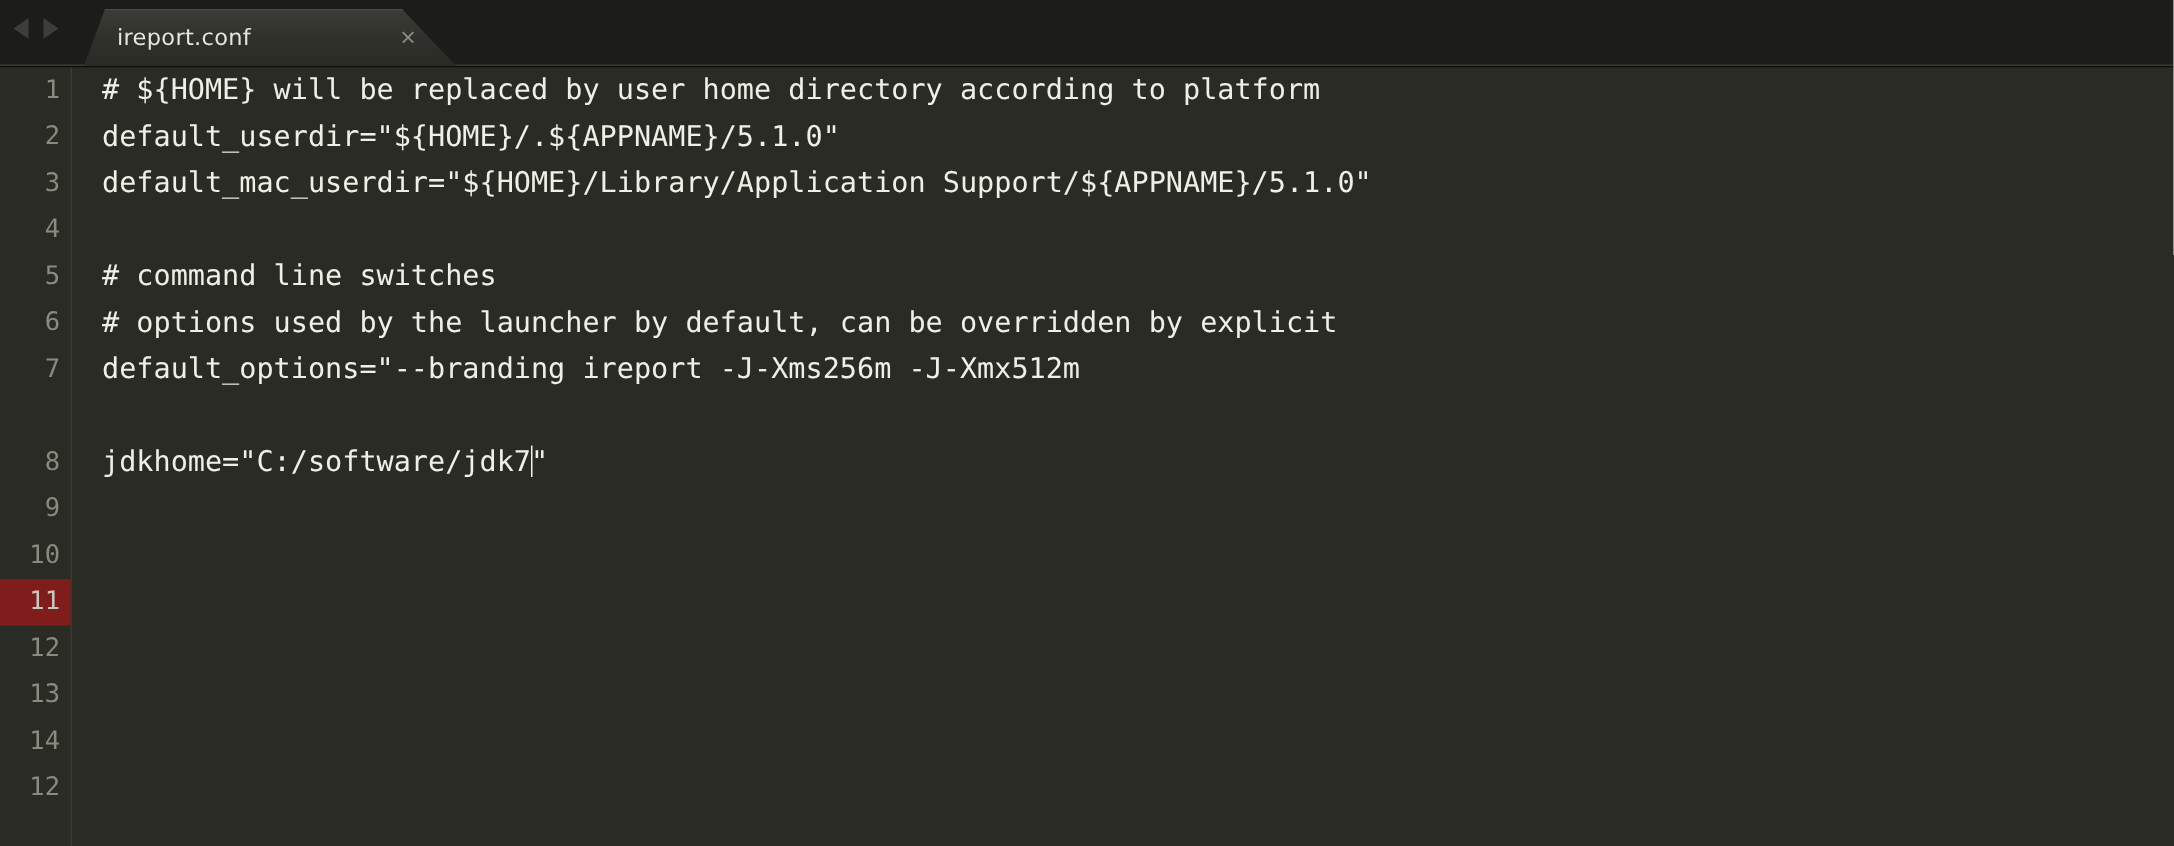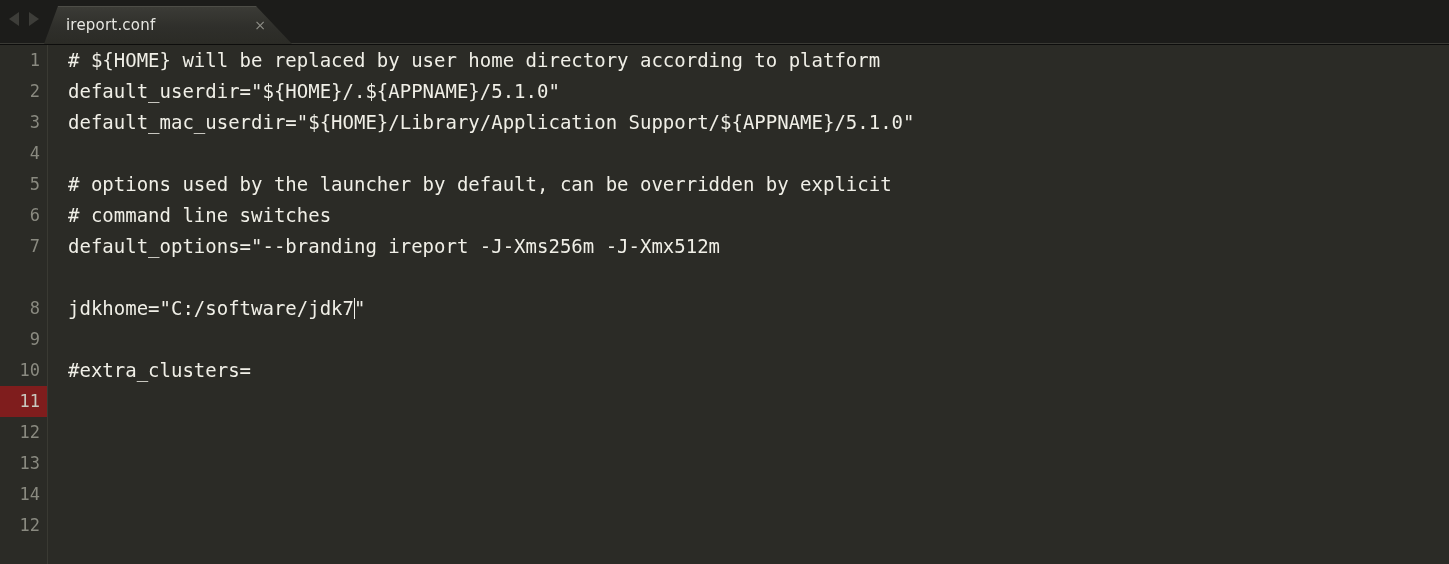--- a/index.html
+++ b/index.html
@@ -60,21 +60,21 @@
   .tri {
     width: 0; height: 0;
     border-top: 7px solid transparent;
     border-bottom: 7px solid transparent;
   }
   .tri-left  { border-right: 10px solid #3d3d39; }
   .tri-right { border-left: 10px solid #3d3d39; }
 
   .tab-strip {
     position: absolute;
-    left: 44px;
+    left: 56px;
     bottom: 0;
     height: 40px;
     display: flex;
     align-items: flex-end;
   }
 
   .tab {
     position: relative;
     height: 38px;
     padding: 0 0 0 0;
@@ -236,23 +236,22 @@
       <div class="ln">13</div>
       <div class="ln">14</div>
       <div class="ln">12</div>
     </div>
 
     <div class="code-area">
       <div class="code-line"># ${HOME} will be replaced by user home directory according to platform</div>
       <div class="code-line">default_userdir="${HOME}/.${APPNAME}/5.1.0"</div>
       <div class="code-line">default_mac_userdir="${HOME}/Library/Application Support/${APPNAME}/5.1.0"</div>
       <div class="code-line"></div>
+      <div class="code-line"># command line switches</div>
       <div class="code-line"># options used by the launcher by default, can be overridden by explicit</div>
-      <div class="code-line"># command line switches</div>
       <div class="code-line">default_options="--branding ireport -J-Xms256m -J-Xmx512m</div>
       <div class="code-line"></div>
       <div class="code-line"><span>jdkhome="C:/software/jdk7</span><span class="caret"></span><span>"</span></div>
       <div class="code-line"></div>
-      <div class="code-line">#extra_clusters=</div>
       <div class="code-line"></div>
     </div>
   </div>
 </div>
 
 </body></html>

